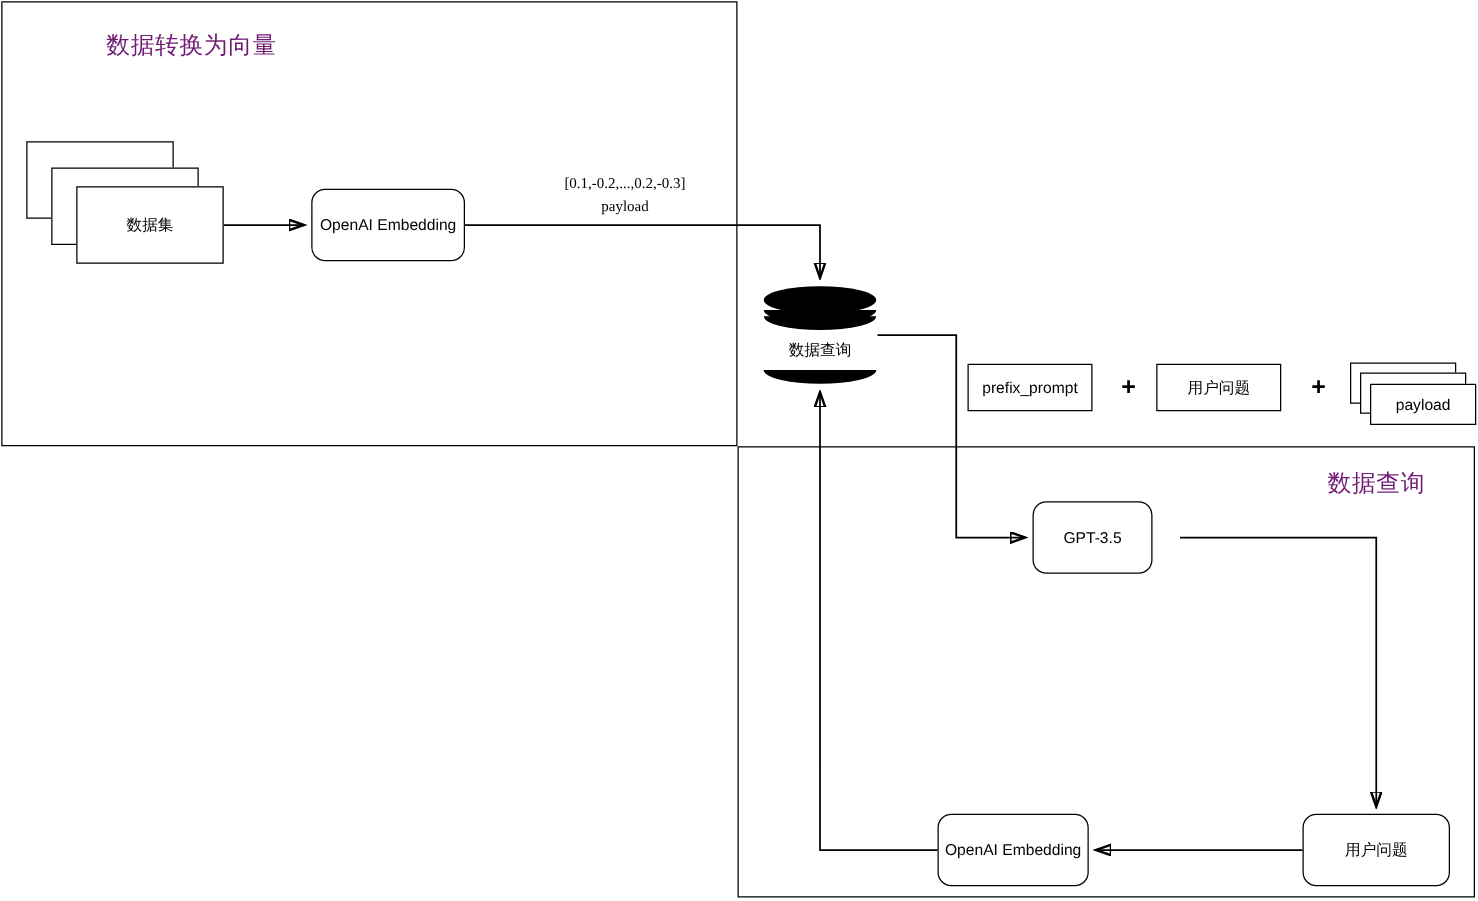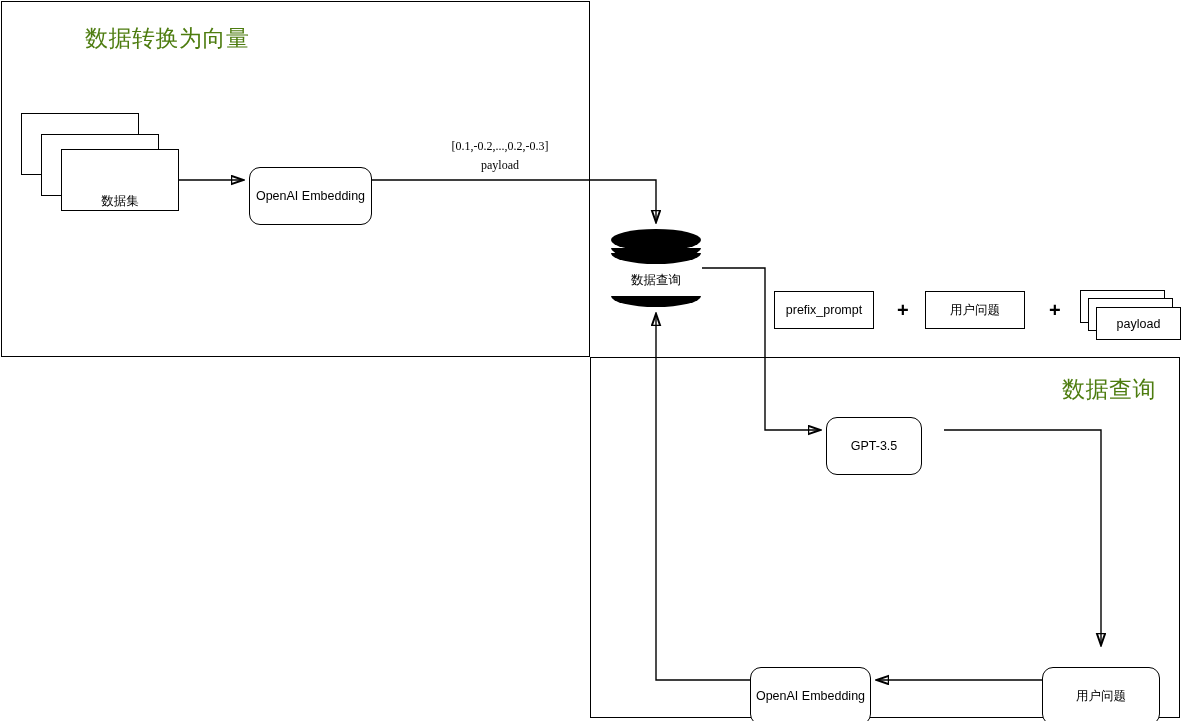--- a/index.html
+++ b/index.html
@@ -19,41 +19,40 @@
     overflow: hidden;
   }
   .panel {
     position: absolute;
     border: 1.6px solid #000000;
     box-sizing: border-box;
     background: transparent;
   }
   .panel-title {
     position: absolute;
-    font-size: 23px;
-    color: #4d7c0f;
+    font-size: 19px;
+    color: #701a75;
     white-space: nowrap;
     letter-spacing: 0.5px;
   }
   .node {
     position: absolute;
     box-sizing: border-box;
     border: 1.4px solid #000000;
     background: #ffffff;
     display: flex;
     align-items: center;
     justify-content: center;
     font-size: 12.5px;
     color: #000000;
     text-align: center;
     white-space: nowrap;
   }
   .node.rounded {
     border-radius: 11px;
-    margin-top: 16px;
   }
   .stack-back {
     position: absolute;
     box-sizing: border-box;
     border: 1.4px solid #000000;
     background: #ffffff;
   }
   .plus {
     position: absolute;
     font-size: 20px;
@@ -104,21 +103,21 @@
   <div class="panel" style="left:1px; top:1px; width:589px; height:356px;"></div>
 
   <div class="panel" style="left:590px; top:357px; width:590px; height:361px;"></div>
 
   <div class="panel-title" style="left:85px; top:23px;">数据转换为向量</div>
 
   <div class="panel-title" style="left:1062px; top:374px;">数据查询</div>
 
   <div class="stack-back" style="left:21px; top:113px; width:118px; height:62px;"></div>
   <div class="stack-back" style="left:41px; top:134px; width:118px; height:62px;"></div>
-  <div class="node" style="left:61px; top:149px; width:118px; height:62px;align-items:flex-end;">
+  <div class="node" style="left:61px; top:149px; width:118px; height:62px;">
     <span>数据集</span>
   </div>
 
   <div class="node rounded" style="left:249px; top:151px; width:123px; height:58px;">
     <span>OpenAI Embedding</span>
   </div>
 
   <div class="edge-label" style="left:420px; top:137px; width:160px;">
     <div>[0.1,-0.2,...,0.2,-0.3]</div>
     <div>payload</div>

